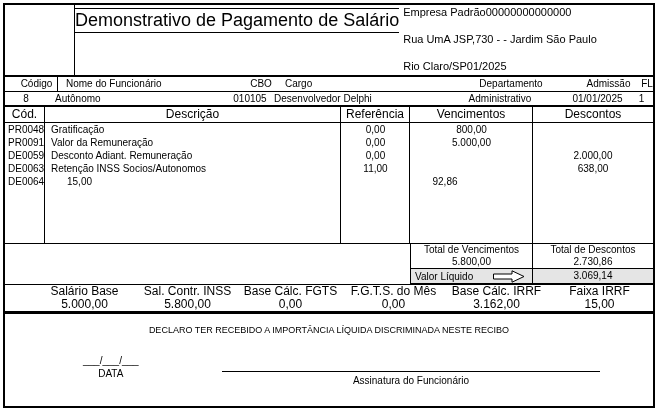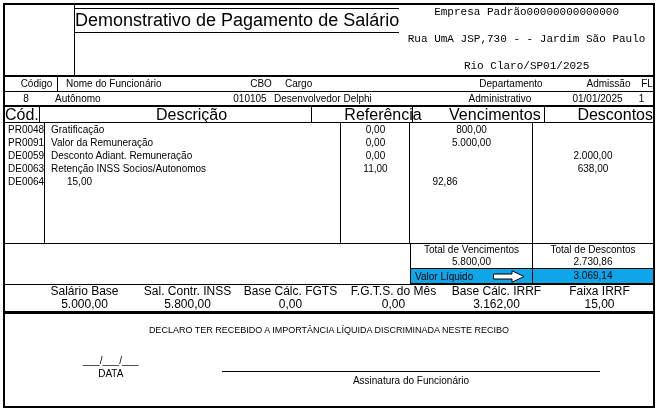--- a/index.html
+++ b/index.html
@@ -11,40 +11,40 @@
   }
   .frame { position:absolute; left:3px; top:3px; width:652px; height:405px; border:2px solid #000; }
 
   
   .header-band { position:absolute; left:0; top:0; width:648px; height:70px; display:flex; }
   .logo-box { flex:none; width:70px; height:70px; border-right:1px solid #000; }
   .header-right { flex:1; display:flex; flex-direction:row; min-width:0; }
   .title-box { margin-top:3px; height:25px; border-top:1px solid #000; border-bottom:1px solid #000;
                line-height:23px; text-align:center; font-size:18px; white-space:nowrap; }
   .company { flex:1; font-size:11px; padding:1px 3px 2px 4px; display:flex; flex-direction:column; justify-content:space-between; }
-  .crow { display:flex; justify-content:center; line-height:13px; white-space:nowrap;font-family:Liberation Mono, monospace; }
+  .crow { display:flex; justify-content:flex-start; line-height:13px; white-space:nowrap; }
 
   
   .emp-header { position:absolute; left:0; top:70px; width:648px; height:17px;
                 border-top:2px solid #000; border-bottom:1px solid #000;
                 display:flex; font-size:10px; line-height:14px;padding-left:11px; }
   .emp-row { position:absolute; left:0; top:87px; width:648px; height:15px;
              border-bottom:2px solid #000; display:flex; font-size:10px; line-height:13px; }
   .c-codigo { width:42px; text-align:center; }
   .c-codigo.hd { border-right:1px solid #000; height:100%; }
   .c-nome   { width:183px; padding-left:8px; }
   .c-cbo    { width:40px; text-align:center; }
   .c-cargo  { width:165px; padding-left:4px; }
   .c-depto  { width:130px; text-align:center; }
   .c-adm    { width:65px; text-align:center; }
   .c-fl     { flex:1; text-align:center; }
 
   
   .items-header { position:absolute; left:0; top:102px; width:648px; height:16px;
-                  border-bottom:1px solid #000; display:flex; font-size:16px; line-height:15px; text-align:center;gap:32px; }
+                  border-bottom:1px solid #000; display:flex; font-size:12px; line-height:15px; text-align:center; }
   .i-cod  { width:40px; border-right:1px solid #000; }
   .i-desc { width:296px; border-right:1px solid #000; }
   .i-ref  { width:69px; border-right:1px solid #000; }
   .i-venc { width:123px; border-right:1px solid #000; }
   .i-desc2{ flex:1; }
   .items-body { position:absolute; left:0; top:118px; width:648px; height:120px; }
   .vline { position:absolute; top:0; width:1px; height:120px; background:#000; }
   .vl1 { left:39px; } .vl2 { left:335px; } .vl3 { left:404px; } .vl4 { left:527px; }
   .item-row { display:flex; height:13px; line-height:13px; font-size:10px; }
   .r-cod  { width:40px; padding-left:3px; }
@@ -178,21 +178,21 @@
 
     <div class="totals-box">
       <div class="t-row">
         <div class="t-left">Total de Vencimentos</div>
         <div class="t-right">Total de Descontos</div>
       </div>
       <div class="t-row">
         <div class="t-left">5.800,00</div>
         <div class="t-right">2.730,86</div>
       </div>
-      <div class="liquido-row" style="background: #0ea5e9;">
+      <div class="liquido-row" style="background: #e5e5e5;">
         <div class="lq-label">
           <span>Valor Líquido</span>
           <svg width="32" height="13" viewBox="0 0 32 13">
             <polygon points="0.5,4 19,4 19,0.8 31,6.5 19,12.2 19,9 0.5,9" fill="#ffffff" stroke="#000000" stroke-width="1"></polygon>
           </svg>
         </div>
         <div class="lq-value">3.069,14</div>
       </div>
     </div>
 

